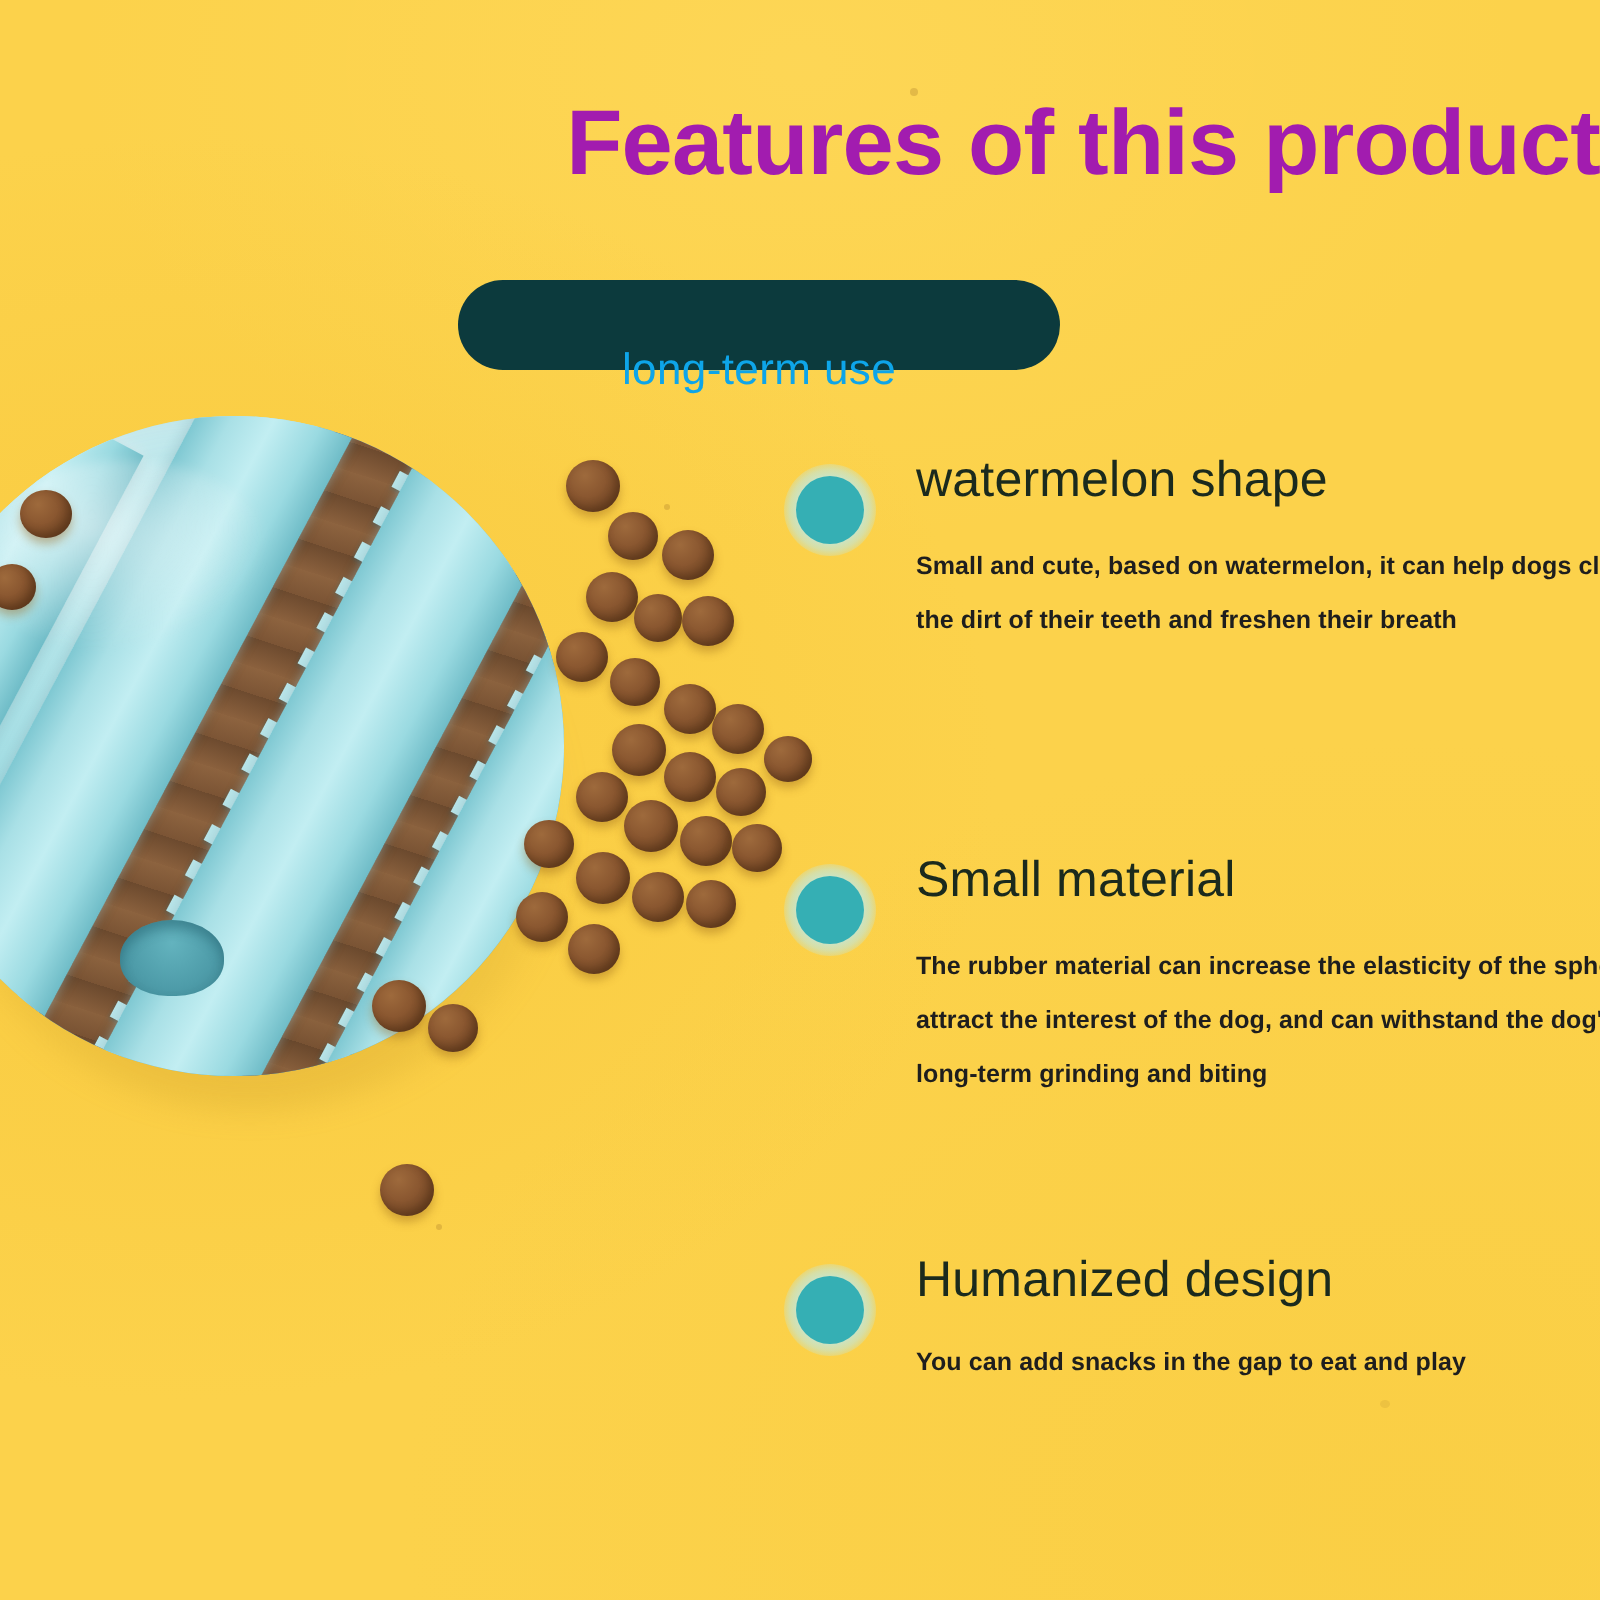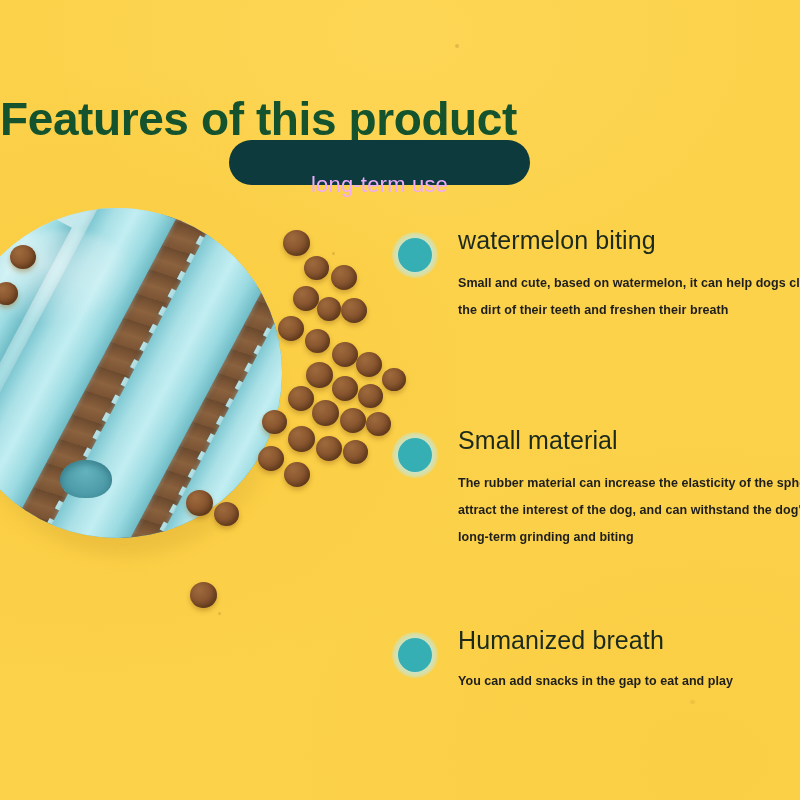--- a/index.html
+++ b/index.html
@@ -26,41 +26,40 @@
       radial-gradient(ellipse 90% 70% at 88% 95%, rgba(248,203,62,0.5) 0%, rgba(252,210,75,0) 70%),
       radial-gradient(ellipse 60% 40% at 50% 4%, rgba(255,219,98,0.45) 0%, rgba(252,210,75,0) 75%);
     pointer-events:none;
   }
   .speck { position:absolute; border-radius:50%; background:rgba(150,105,30,0.25); }
 
   
   .title {
     position:absolute;
     left:0; right:0; top:44px;
-    text-align:left;
+    text-align:right;
     font-size:46px;
     font-weight:bold;
     letter-spacing:-0.4px;
-    color:#14532d;
+    color:#a21caf;
     font-family:"Liberation Sans", sans-serif;
     white-space:nowrap;
-    margin-top:48px;
   }
 
   
   .badge {
     position:absolute;
     left:229px; top:140px;
     width:301px; height:45px;
     border-radius:23px;
     background:#0C3A3D;
     display:flex; align-items:center; justify-content:center;
   }
   .badge-label {
-    color:#f0abfc;
+    color:#0ea5e9;
     font-size:22px;
     letter-spacing:0.2px;
     white-space:nowrap;
     margin-top:45px;
   }
 
   
   .photo { position:absolute; left:0; top:190px; width:430px; height:430px; }
 
   .ball-wrap { position:absolute; left:-48px; top:18px; width:340px; height:340px; }
@@ -263,40 +262,40 @@
     <div class="kib" style="left:284px;top:272px;width:26px;height:25px;"></div>
 
     <div class="kib" style="left:186px;top:300px;width:27px;height:26px;"></div>
     <div class="kib" style="left:214px;top:312px;width:25px;height:24px;"></div>
     <div class="kib" style="left:190px;top:392px;width:27px;height:26px;"></div>
   </div>
 
   <div class="feature f1">
     <div class="dot-halo"></div>
     <div class="dot"></div>
-    <div class="f-head">watermelon biting</div>
+    <div class="f-head">watermelon shape</div>
     <div class="f-body">
       <div class="f-line">Small and cute, based on watermelon, it can help dogs clean</div>
       <div class="f-line">the dirt of their teeth and freshen their breath</div>
     </div>
   </div>
 
   <div class="feature f2">
     <div class="dot-halo"></div>
     <div class="dot"></div>
     <div class="f-head">Small material</div>
     <div class="f-body">
       <div class="f-line">The rubber material can increase the elasticity of the sphere,</div>
       <div class="f-line">attract the interest of the dog, and can withstand the dog's</div>
       <div class="f-line">long-term grinding and biting</div>
     </div>
   </div>
 
   <div class="feature f3">
     <div class="dot-halo"></div>
     <div class="dot"></div>
-    <div class="f-head">Humanized breath</div>
+    <div class="f-head">Humanized design</div>
     <div class="f-body">
       <div class="f-line">You can add snacks in the gap to eat and play</div>
     </div>
   </div>
 
 </div>
 
 </body></html>

